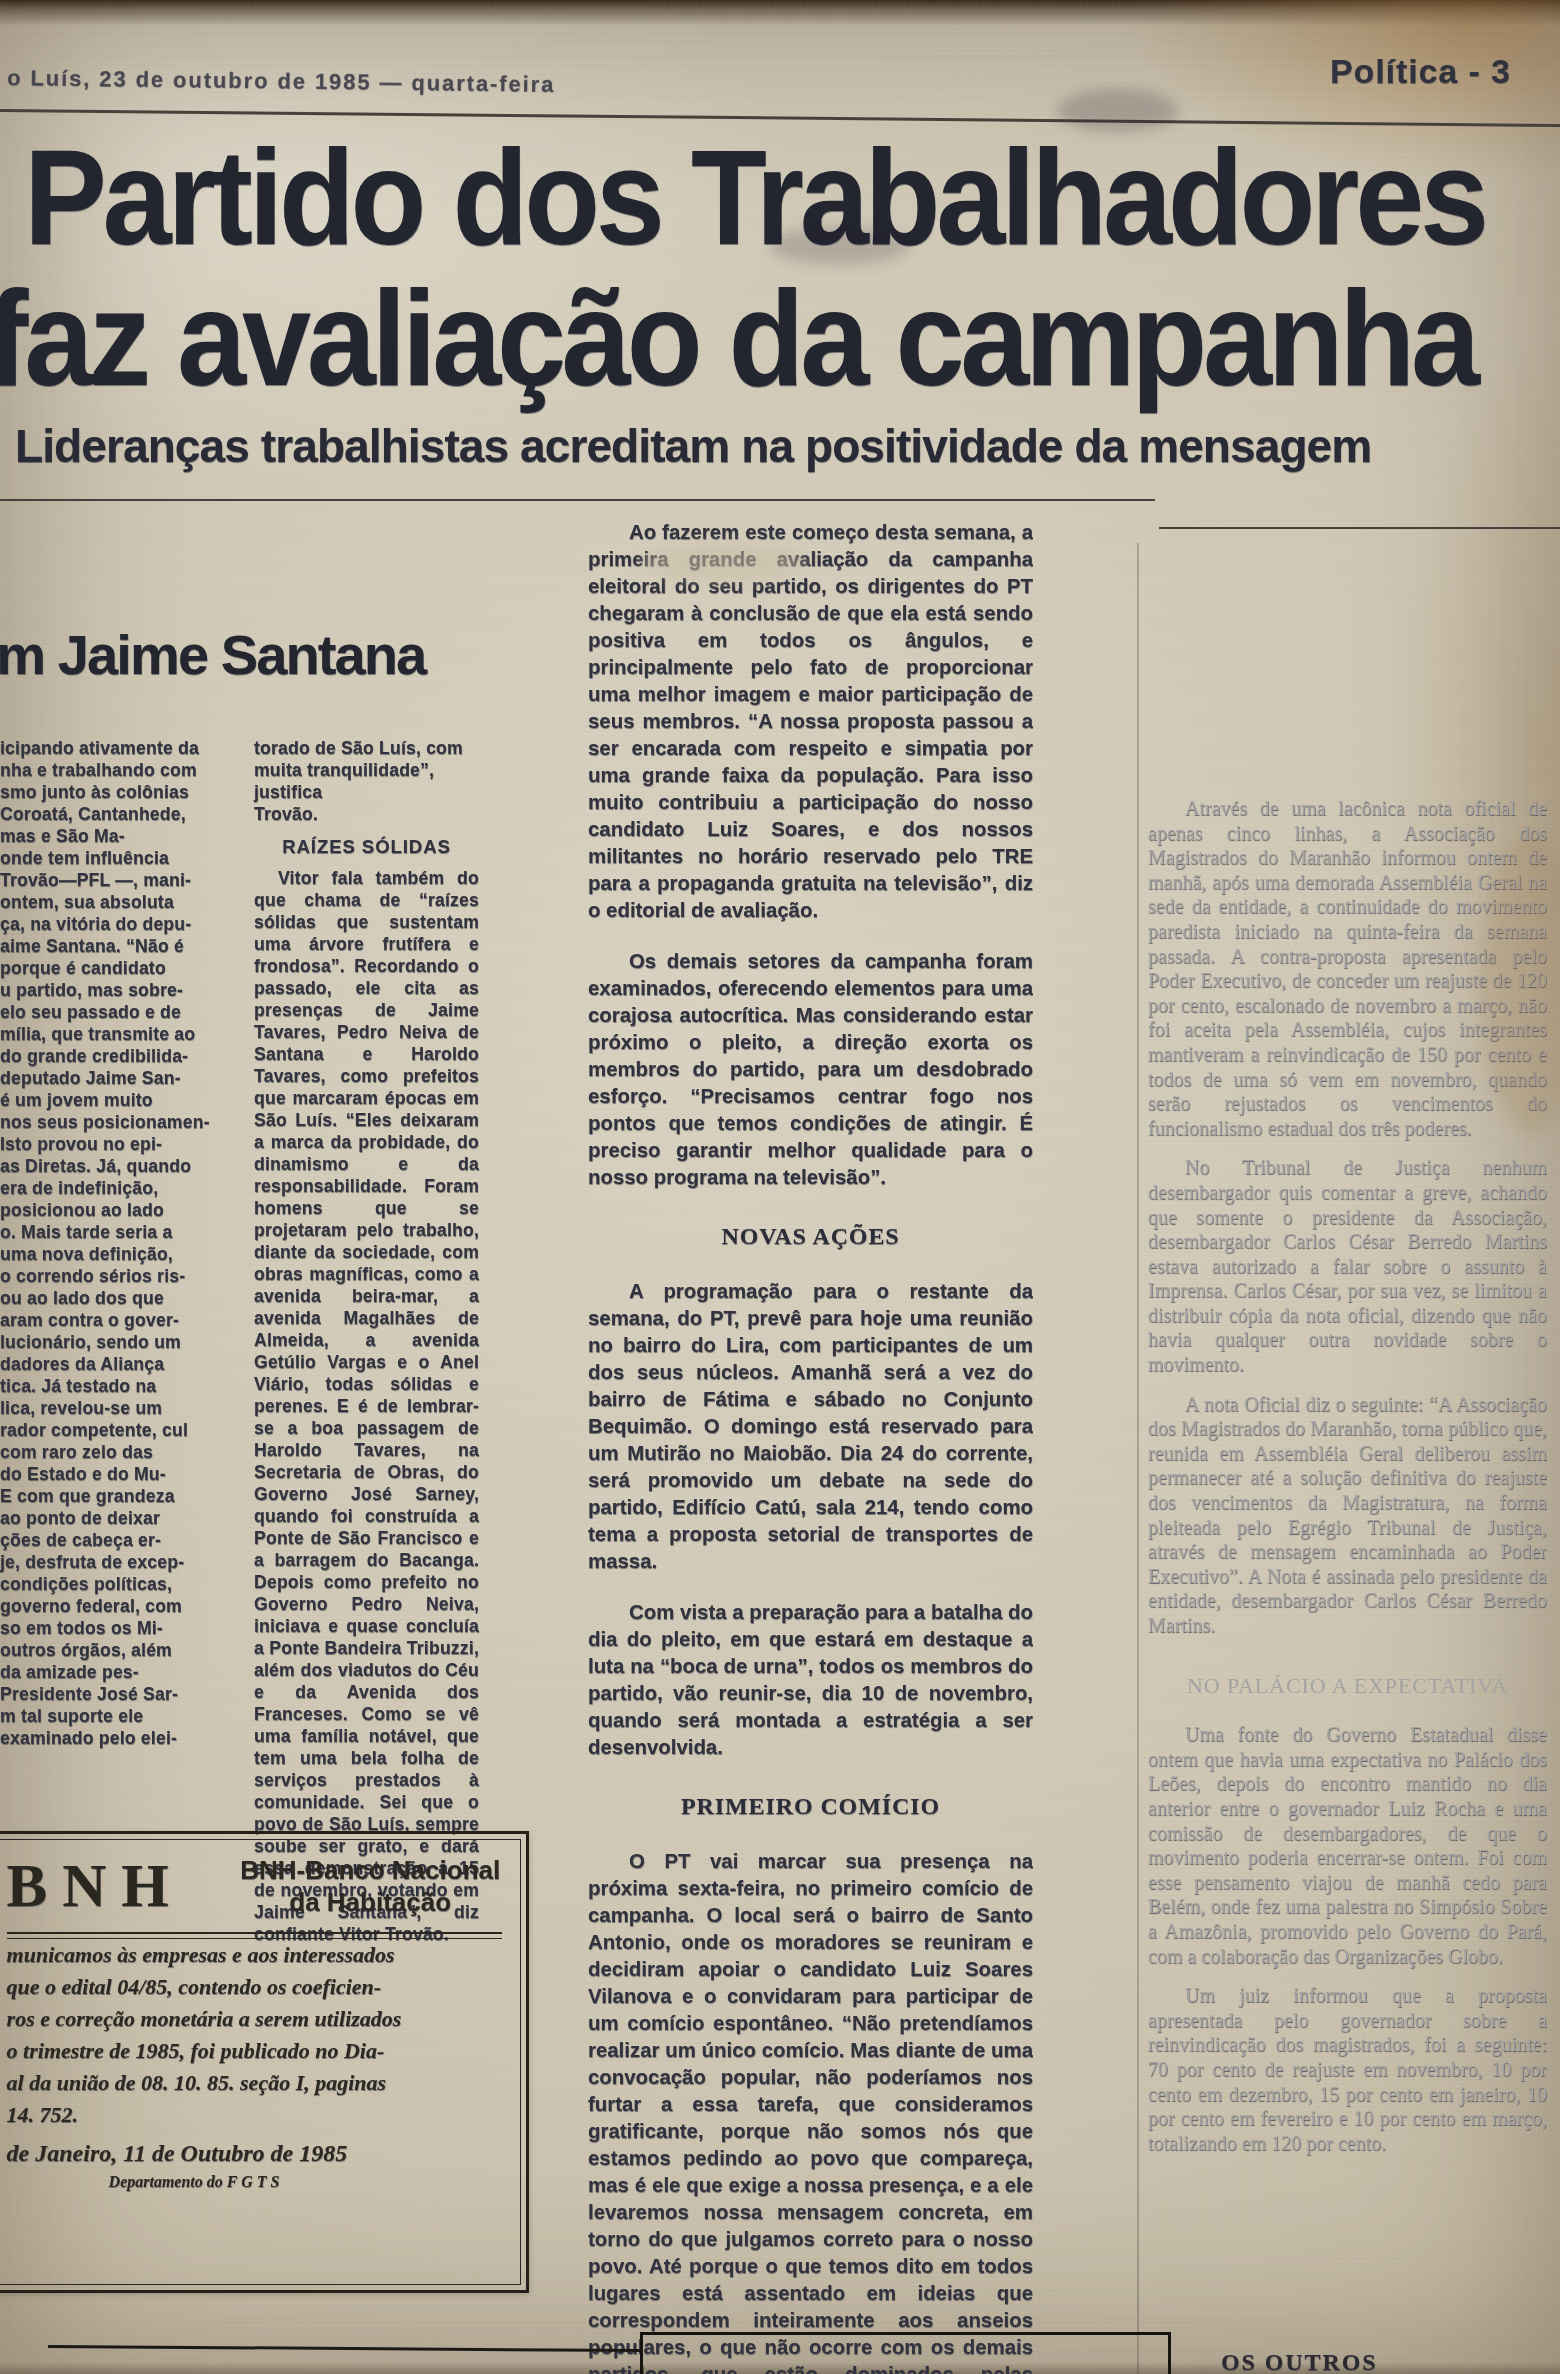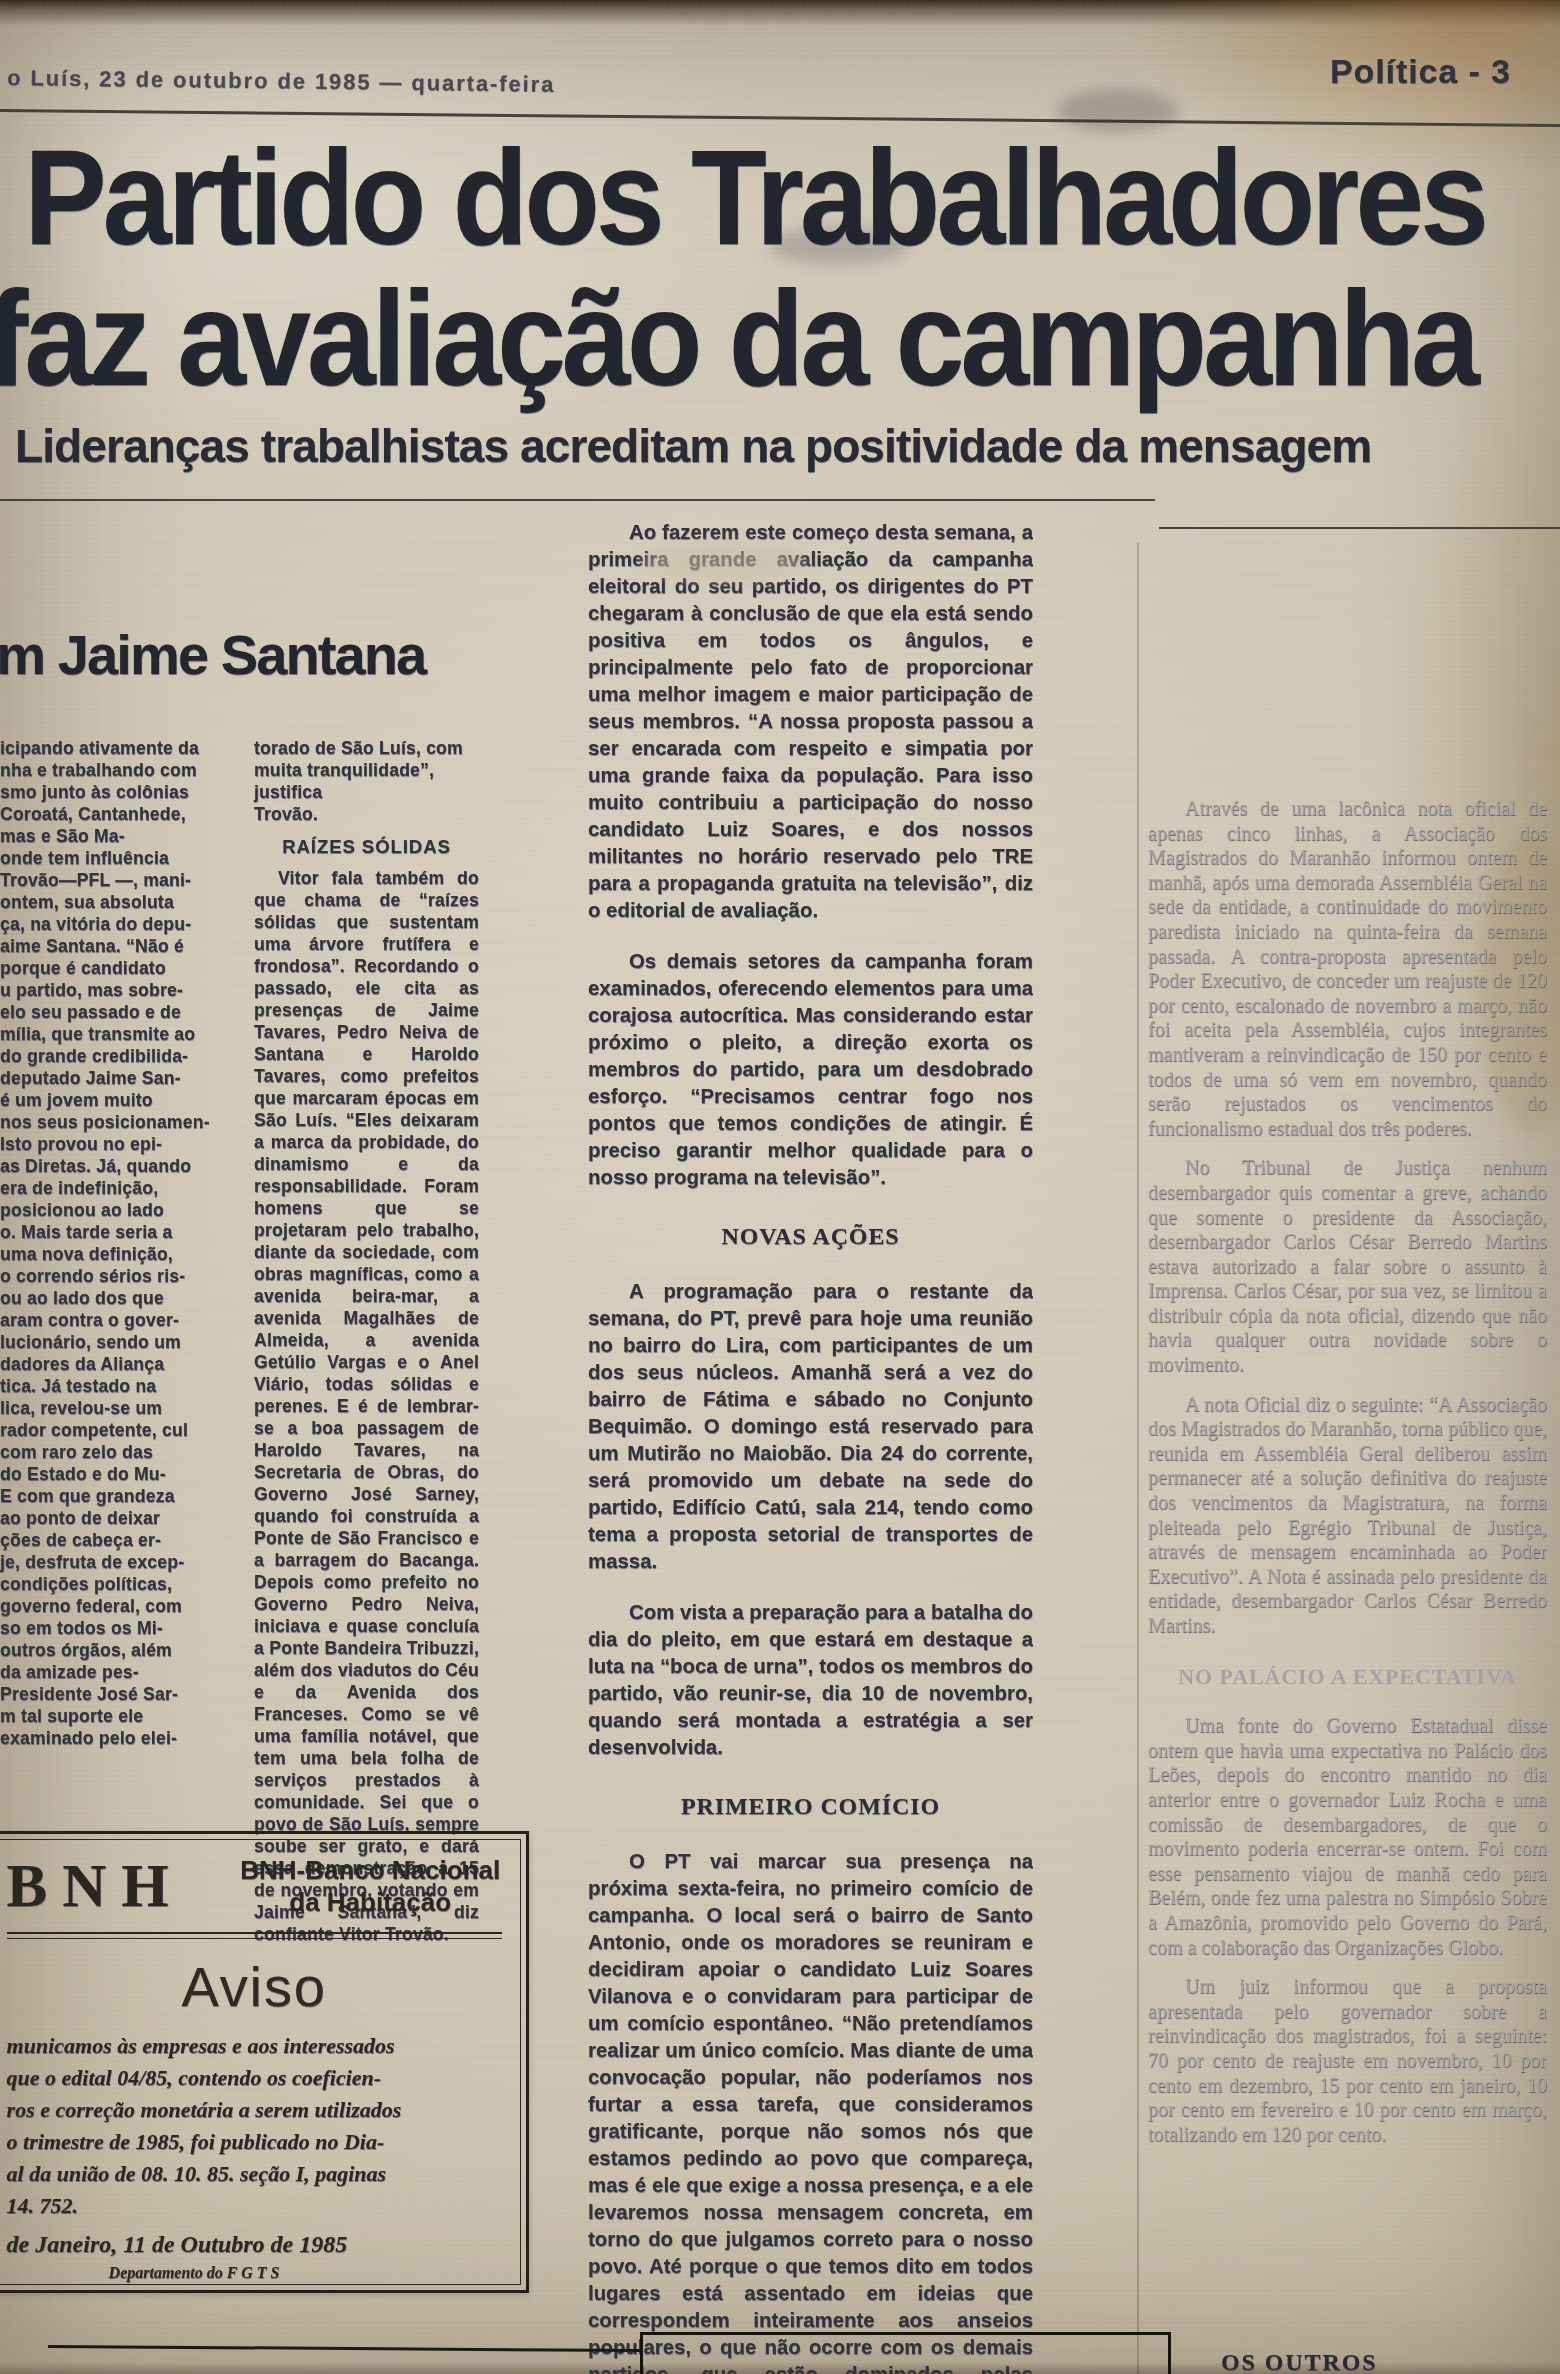--- a/index.html
+++ b/index.html
@@ -38,21 +38,21 @@
   .colB .intro{white-space:pre-line;margin:0;}
   .smallsub{margin:11px 0 9.3px;text-align:center;font-size:18.6px;font-weight:700;letter-spacing:0.9px;}
   .colB .body{margin:0;text-align:justify;text-indent:24px;}
   .ptcol{top:519px;left:588px;width:445px;height:1855px;overflow:hidden;
     font-size:20.4px;line-height:27px;font-weight:700;color:#30323d;text-align:justify;}
   .ptcol p{margin:0 0 24px;text-indent:41px;}
   .ptcol .sub{margin:32px 0 28px;text-align:center;text-indent:0;font-size:24px;letter-spacing:0.9px;color:#2b2d38;font-family:Liberation Serif, serif;}
   .magcol{top:796px;left:1148px;width:399px;height:1553px;overflow:hidden;
     font-size:20px;line-height:24.6px;font-weight:400;color:#a3a3a3;text-align:justify;}
   .magcol p{margin:0 0 15px;text-indent:37px;text-shadow:0.5px 0.5px 0.8px rgba(40,38,56,.65);}
-  .magcol .sub{margin:27px 0 24px;text-align:center;text-indent:0;font-weight:700;font-size:22px;letter-spacing:0.9px;}
+  .magcol .sub{margin:36px 0 24px;text-align:center;text-indent:0;font-weight:400;font-size:22px;letter-spacing:0.9px;}
   .cutoff{top:2349px;left:1221px;font-size:24px;font-weight:700;letter-spacing:1.9px;color:#2b2a33;}
   .vdivider{top:543px;left:1137px;width:1.9px;height:1832px;background:rgba(70,60,48,.28);}
   
   .ad{top:1831px;left:-26px;width:549px;height:456px;border:3.7px solid #25211a;
     box-shadow:0.9px 1.9px 5.6px rgba(60,45,25,.25);}
   .ad-inner{position:absolute;inset:4.6px;border:1.9px solid #2a261f;padding:11px 18.6px 9.3px 24px;box-sizing:border-box;}
   .ad-head{display:flex;align-items:center;}
   .ad-logo{font-family:"Liberation Serif","DejaVu Serif",serif;font-weight:700;font-size:61px;
     letter-spacing:15px;color:#2a2620;flex:0 0 232px;}
   .ad-org{flex:1;text-align:center;font-size:26px;line-height:32px;font-weight:700;color:#2b2822;}
@@ -165,21 +165,20 @@
   <div class="abs ad">
     <div class="ad-inner">
       <div class="ad-head">
         <div class="ad-logo ink">BNH</div>
         <div class="ad-org ink">
           <div>BNH-Banco Nacional</div>
           <div>da Habitação</div>
         </div>
       </div>
       <div class="ad-div"></div>
-      <div class="ad-title ink">Aviso</div>
       <div class="ad-body ink">municamos às empresas e aos interessados
 que o edital 04/85, contendo os coeficien-
 ros e correção monetária a serem utilizados
 o trimestre de 1985, foi publicado no Dia-
 al da união de 08. 10. 85. seção I, paginas
 14. 752.</div>
       <div class="ad-date ink">de Janeiro, 11 de Outubro de 1985</div>
       <div class="ad-sign ink">Departamento do F G T S</div>
     </div>
   </div>

